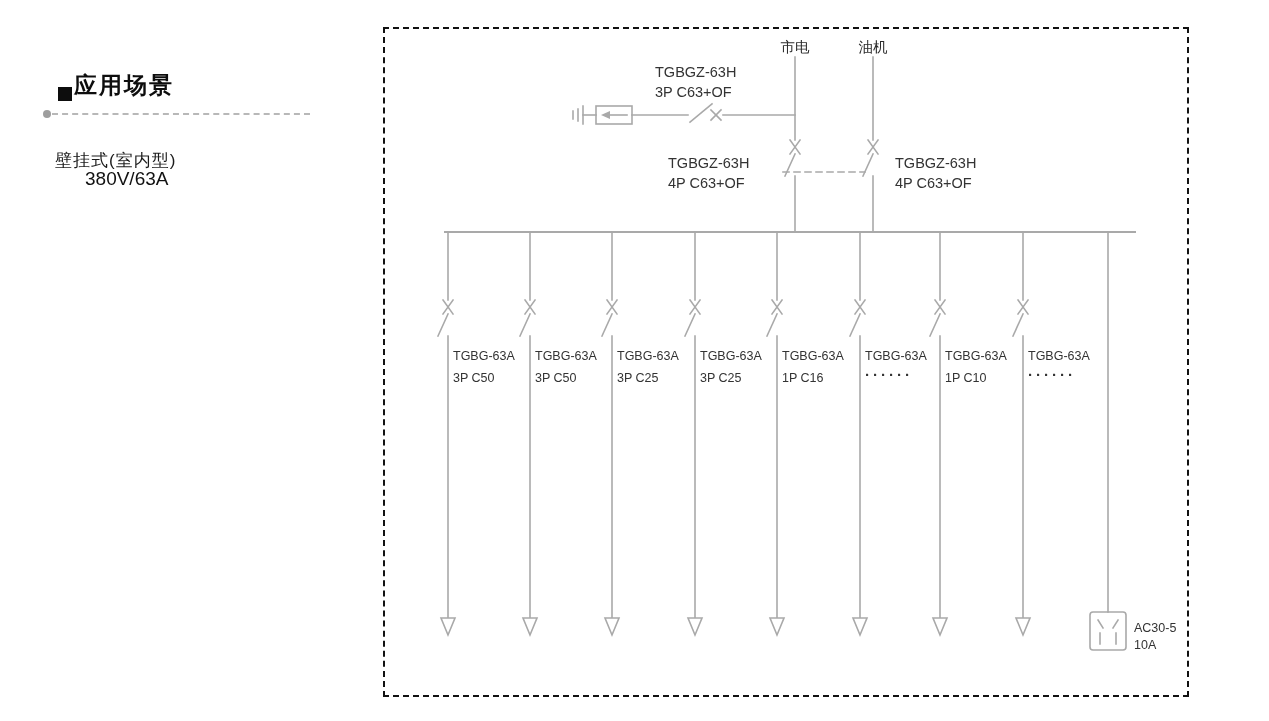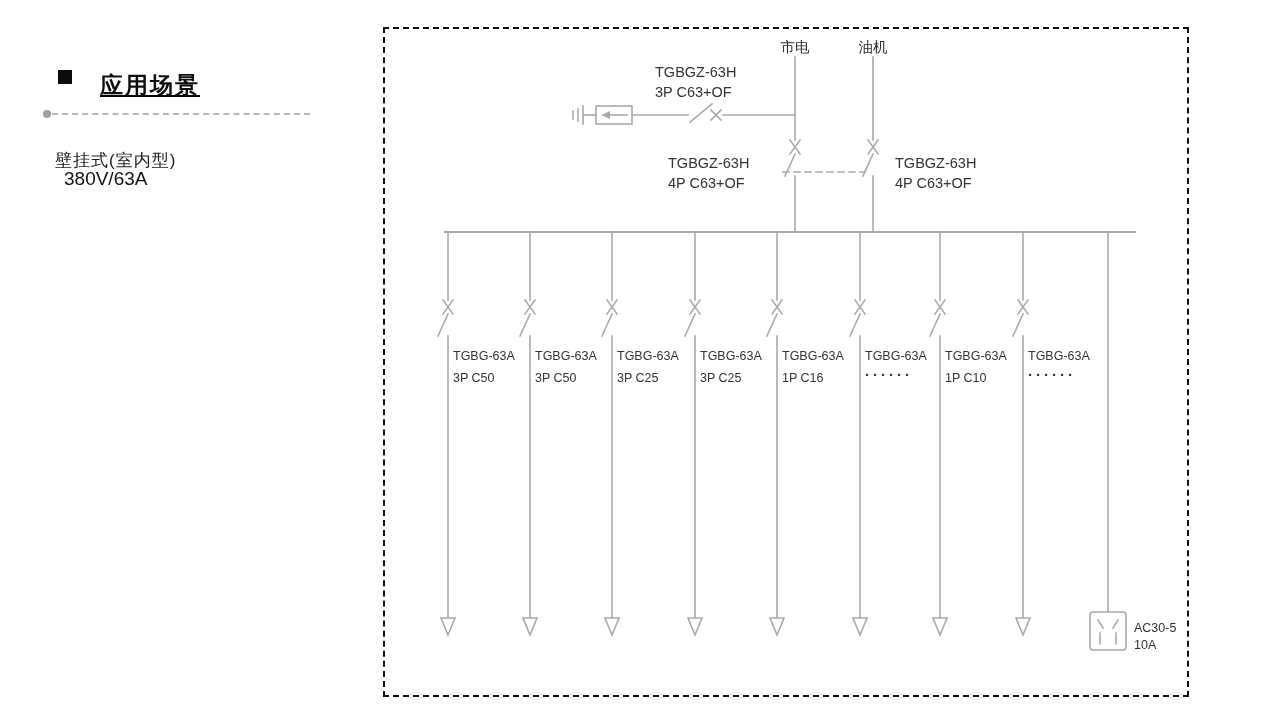--- a/index.html
+++ b/index.html
@@ -2,27 +2,27 @@
 <html><head>
 <meta charset="utf-8">
 <style>
   html,body{margin:0;padding:0;}
   body{
     width:1269px;height:721px;position:relative;background:#ffffff;overflow:hidden;
     font-family:"Liberation Sans",sans-serif;
   }
   
   .left{position:absolute;left:0;top:0;width:370px;}
-  .title-row{position:absolute;left:58px;top:70px;display:flex;align-items:flex-start;gap:28px;text-decoration:underline;}
+  .title-row{position:absolute;left:58px;top:70px;display:flex;align-items:flex-end;gap:2px;}
   .sq{width:14px;height:14px;background:#0d0d0d;display:inline-block;}
   .title-row h1{margin:0;font-size:23px;font-weight:700;color:#0d0d0d;letter-spacing:2px;}
   .rule{position:absolute;left:52px;top:113px;width:258px;border-top:2px dashed #b8b8b8;}
   .dot{position:absolute;left:-9px;top:-5px;width:8px;height:8px;border-radius:50%;background:#9e9e9e;}
   .sub{position:absolute;left:55px;top:149px;font-size:17px;color:#1a1a1a;letter-spacing:1px;}
-  .spec{position:absolute;left:64px;top:168px;font-size:19px;color:#111;}
+  .spec{position:absolute;left:85px;top:168px;font-size:19px;color:#111;}
   
   .diagram-box{
     position:absolute;left:383px;top:27px;width:806px;height:670px;
     border:2px dashed #111;background:#fff;box-sizing:border-box;
   }
   svg.overlay{position:absolute;left:0;top:0;pointer-events:none;}
   .w{stroke:#a9a9a9;stroke-width:1.6;fill:none;stroke-linecap:square;}
   .bus{stroke-width:2;}
   .dash{stroke-dasharray:6 5;}
   .lbl{font-family:"Liberation Sans",sans-serif;font-size:14.5px;fill:#333;}

